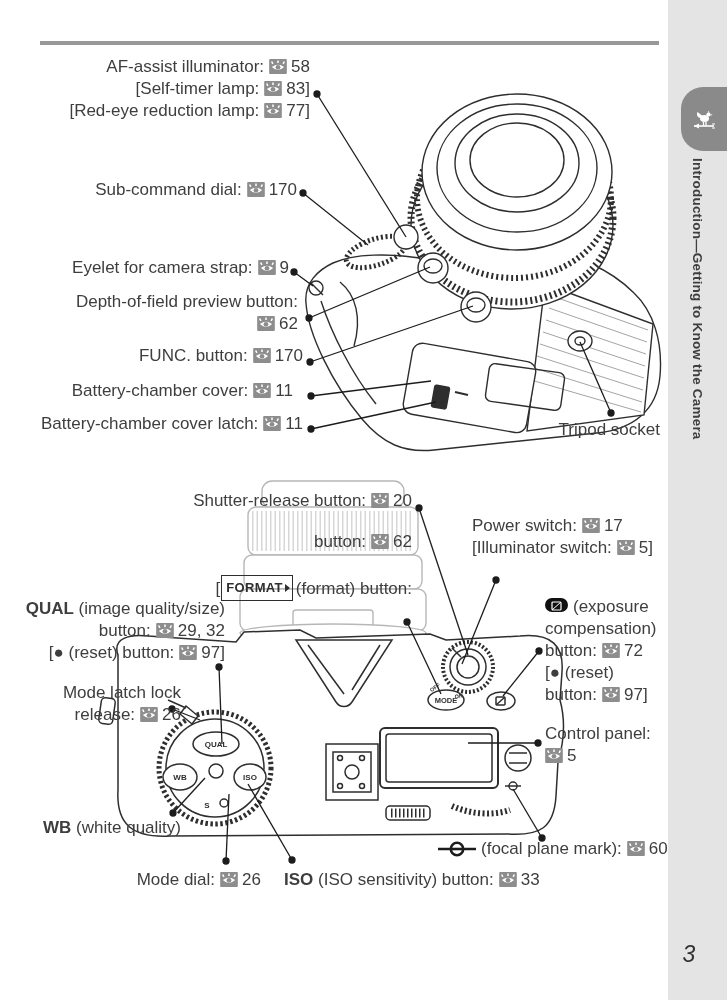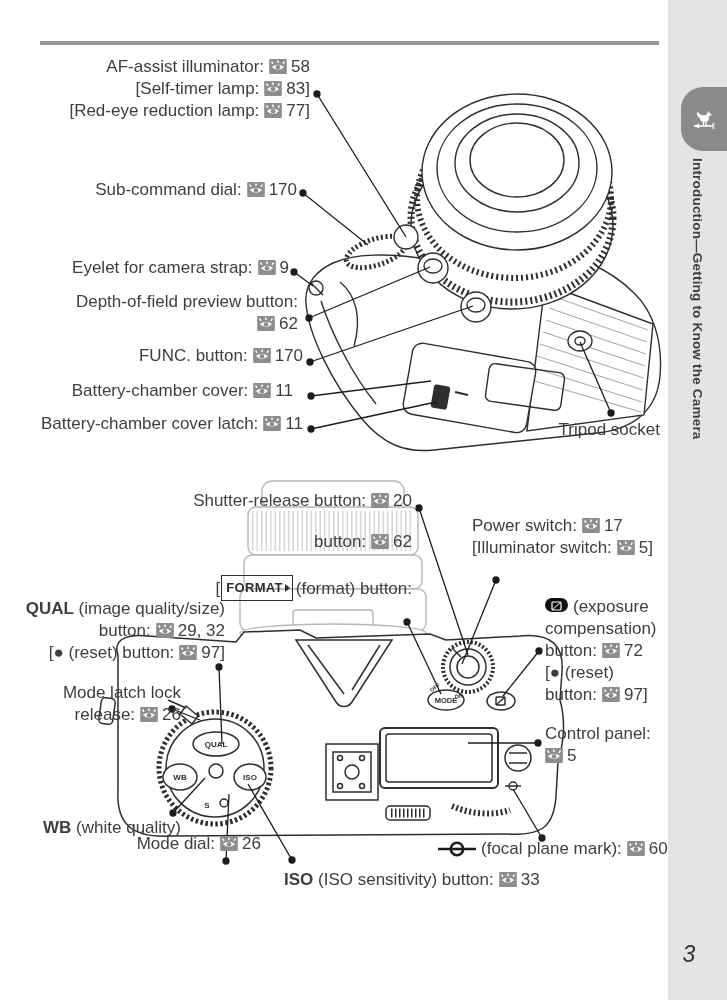--- a/index.html
+++ b/index.html
@@ -381,21 +381,21 @@
       <circle cx="20" cy="9" r="6.2" fill="#fff" stroke="#1c1c1c" stroke-width="2.6"></circle>
       <line x1="14" y1="9" x2="26" y2="9" stroke="#1c1c1c" stroke-width="2.6"></line>
     </svg><span>(focal plane mark):</span><svg class="ref" viewBox="0 0 20 17">
       <rect width="20" height="17" rx="1" fill="#8d8d8d"></rect>
       <path d="M4.2 5.5 2.8 2.8 M10 4.6 10 1.8 M15.8 5.5 17.2 2.8" stroke="#fff" stroke-width="1.7" fill="none"></path>
       <path d="M3 9.2 Q10 3.8 17 9.2 Q10 15.8 3 9.2 Z" fill="#fff"></path>
       <circle cx="10" cy="9.4" r="2.7" fill="#8d8d8d"></circle>
     </svg><span>60</span>
 </div>
 
-<div class="lbl ra" style="right:466px;top:833px">
+<div class="lbl ra" style="right:466px;top:869px">
   <span>Mode dial:</span><svg class="ref" viewBox="0 0 20 17">
       <rect width="20" height="17" rx="1" fill="#8d8d8d"></rect>
       <path d="M4.2 5.5 2.8 2.8 M10 4.6 10 1.8 M15.8 5.5 17.2 2.8" stroke="#fff" stroke-width="1.7" fill="none"></path>
       <path d="M3 9.2 Q10 3.8 17 9.2 Q10 15.8 3 9.2 Z" fill="#fff"></path>
       <circle cx="10" cy="9.4" r="2.7" fill="#8d8d8d"></circle>
     </svg><span>26</span>
 </div>
 
 <div class="lbl" style="left:284px;top:869px">
   <span class="b">ISO</span><span> (ISO sensitivity) button:</span><svg class="ref" viewBox="0 0 20 17">

